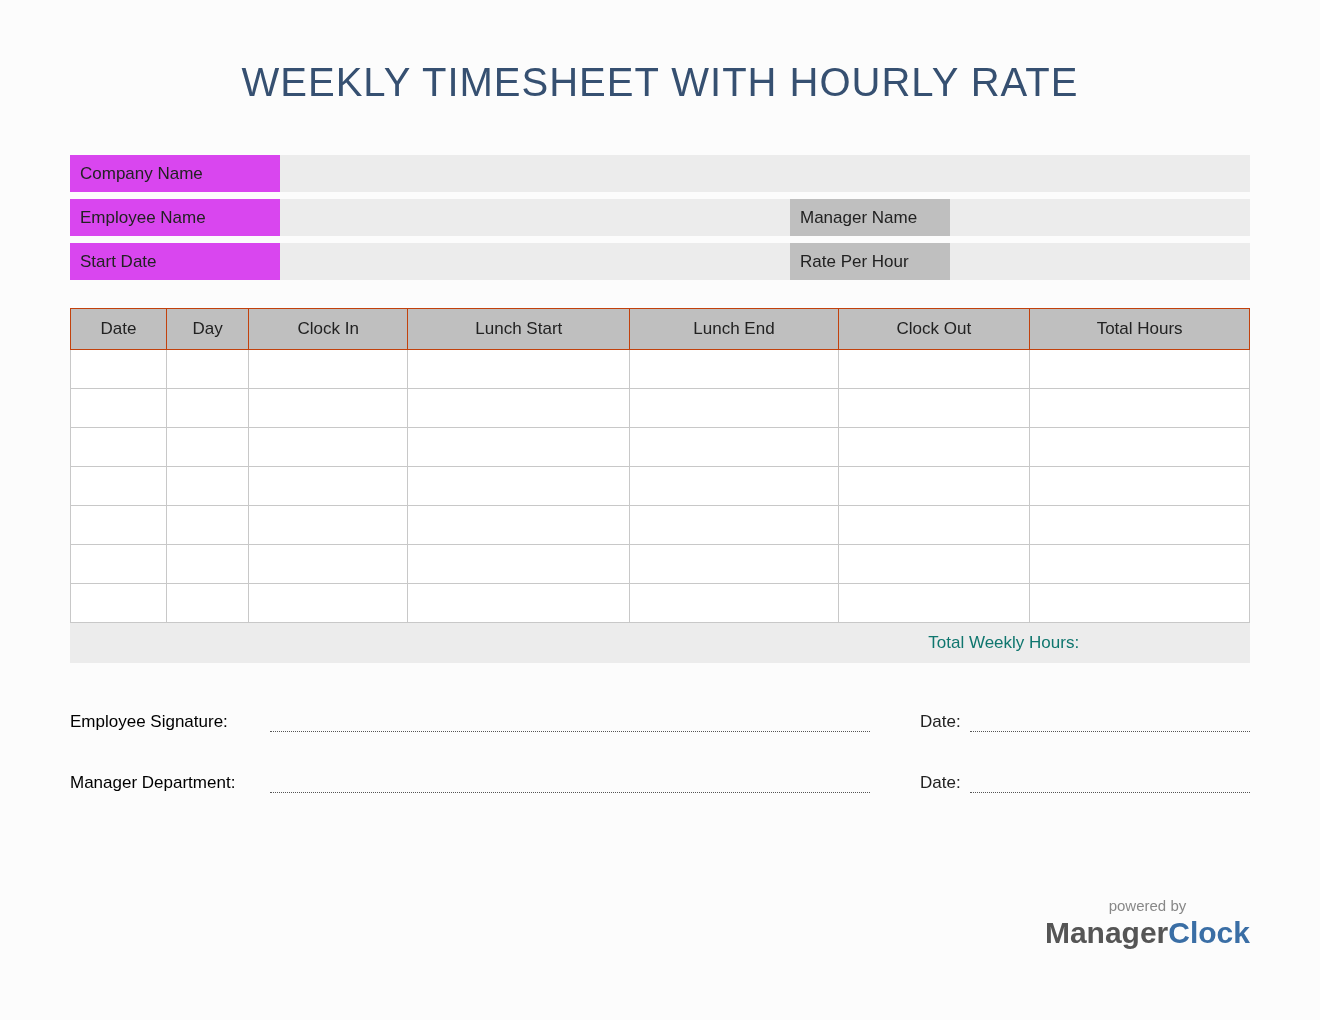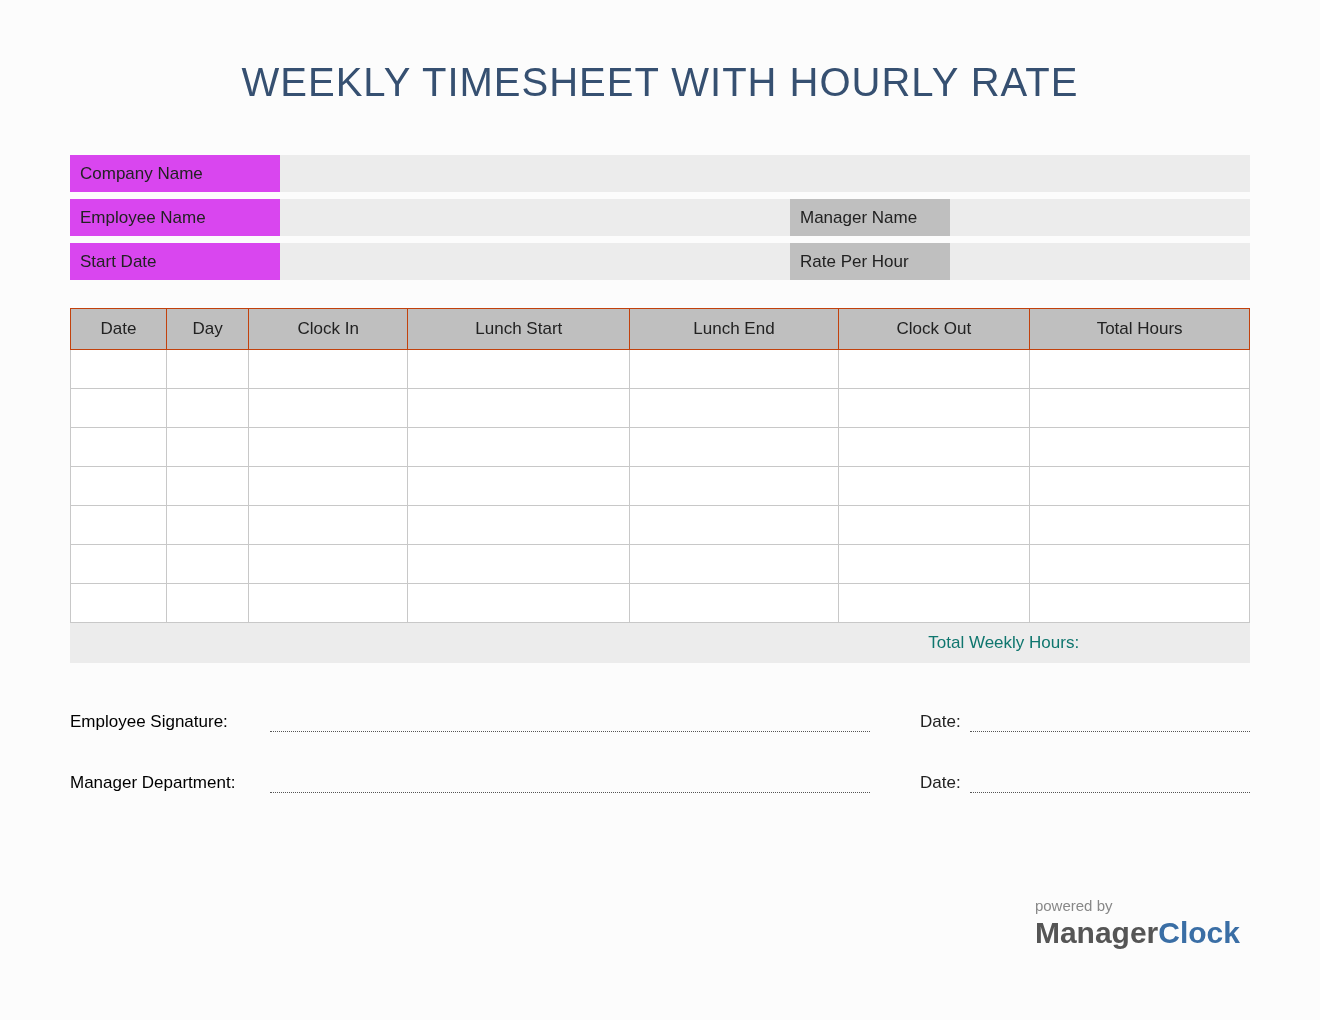--- a/index.html
+++ b/index.html
@@ -23,21 +23,21 @@
 .total-pay .spacer{width:60%;}
 .total-pay .bar{width:40%;background:#8f8f8f;height:40px;display:flex;align-items:center;justify-content:center;}
 .total-pay .label{color:#fff;font-size:18px;width:72%;text-align:right;}
 .total-pay .val{width:28%;}
 .signatures{margin-top:48px;}
 .sig-row{display:flex;align-items:flex-end;margin-bottom:40px;}
 .sig-label{width:200px;font-size:17px;color:#000000;}
 .sig-line{flex:1;border-bottom:1.5px dotted #555;margin:0 50px 0 0;height:20px;}
 .sig-date-label{width:50px;font-size:17px;color:#222;}
 .sig-date-line{width:280px;border-bottom:1.5px dotted #555;height:20px;}
-.footer{position:absolute;right:80px;bottom:70px;text-align:left;margin-top:33px;}
+.footer{position:absolute;right:70px;bottom:70px;text-align:center;margin-top:33px;}
 .footer .powered{font-size:15px;color:#888;margin-bottom:2px;}
 .footer .brand{font-size:30px;font-weight:600;}
 .footer .brand .g{color:#555;}
 .footer .brand .b{color:#3a6ea5;}
 </style>
 </head>
 <body>
 
 <div class="page">
   <div class="title">WEEKLY TIMESHEET WITH HOURLY RATE</div>

